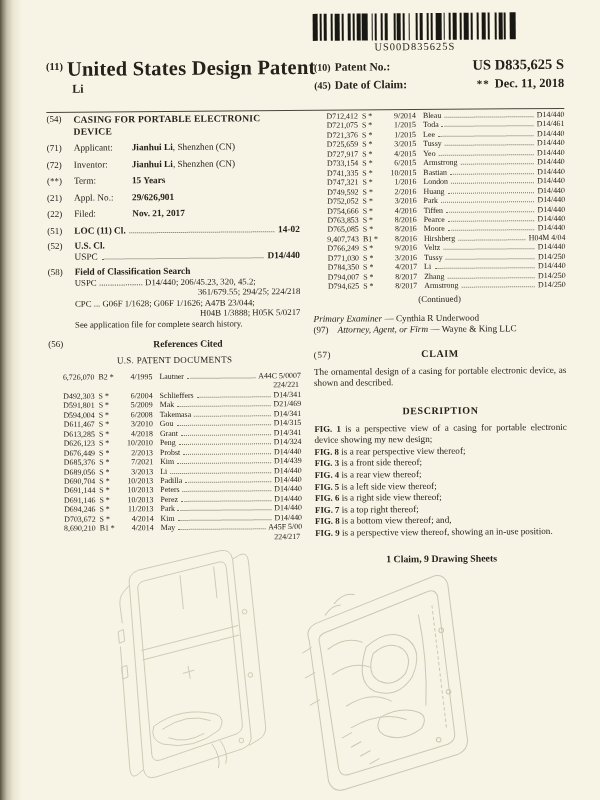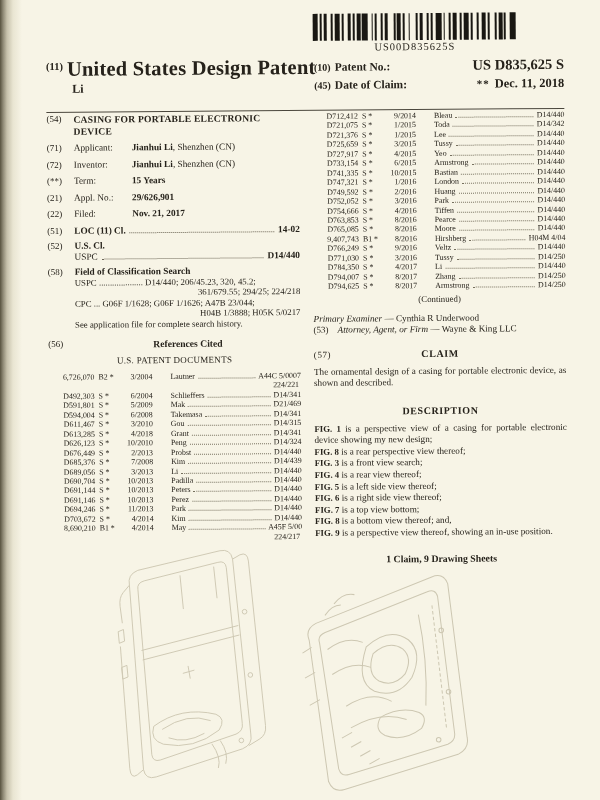--- a/index.html
+++ b/index.html
@@ -51,21 +51,21 @@
   .cls-lines{font-size:8.8px;line-height:10.5px;}
   .center{text-align:center;}
   .refs-cited{font-weight:bold;font-size:9.6px;margin:10px 0 2px 0;}
   .uspat{font-size:9px;margin:6px 0 7px 0;letter-spacing:.3px;}
   
   .reftable{font-size:7.9px;line-height:9.45px;}
   .ref-row{display:flex;align-items:baseline;white-space:nowrap;}
   .ref-row .rnum{width:46px;text-align:right;flex:none;}
   .ref-row .rkind{width:21px;text-align:left;flex:none;margin-left:4px;}
   .ref-row .rdate{width:33px;text-align:right;flex:none;}
-  .ref-row .rname{margin-left:18px;flex:none;}
+  .ref-row .rname{margin-left:7px;flex:none;}
   .ref-row .rleader{flex:1;border-bottom:1px dotted #76705e;margin:0 3px 2px 3px;min-width:6px;}
   .ref-row .rcls{flex:none;}
   .ref-cont{text-align:right;padding-right:2px;}
   .continued{font-size:8.8px;margin-top:3px;}
   
   .exam{font-size:9.2px;line-height:11.5px;margin-top:9px;}
   .it{font-style:italic;}
   .sec-head{position:relative;text-align:center;font-weight:bold;font-size:10px;letter-spacing:.6px;margin:12px 0 7px 0;}
   .sec-head .tag{left:0;top:1px;font-weight:normal;font-size:9px;}
   .para{font-size:9.2px;line-height:11.5px;text-align:justify;}
@@ -275,21 +275,21 @@
         <div class="center refs-cited" style="margin-top:0;">References Cited</div>
       </div>
       <div class="center uspat">U.S. PATENT DOCUMENTS</div>
 
       <div class="reftable">
 
           <div>
             <div class="ref-row">
               <span class="rnum">6,726,070</span>
               <span class="rkind">B2 *</span>
-              <span class="rdate">3/2004</span>
+              <span class="rdate">4/1995</span>
               <span class="rname">Lautner</span>
               <span class="rleader"></span>
               <span class="rcls">A44C 5/0007</span>
             </div>
             <div class="ref-cont">224/221</div>
           </div>
 
           <div>
             <div class="ref-row">
               <span class="rnum">D492,303</span>
@@ -371,21 +371,21 @@
               <span class="rleader"></span>
               <span class="rcls">D14/440</span>
             </div>
 
           </div>
 
           <div>
             <div class="ref-row">
               <span class="rnum">D685,376</span>
               <span class="rkind">S  *</span>
-              <span class="rdate">7/2008</span>
+              <span class="rdate">7/2021</span>
               <span class="rname">Kim</span>
               <span class="rleader"></span>
               <span class="rcls">D14/439</span>
             </div>
 
           </div>
 
           <div>
             <div class="ref-row">
               <span class="rnum">D689,056</span>
@@ -488,21 +488,21 @@
 
           </div>
 
           <div>
             <div class="ref-row">
               <span class="rnum">D721,075</span>
               <span class="rkind">S  *</span>
               <span class="rdate">1/2015</span>
               <span class="rname">Toda</span>
               <span class="rleader"></span>
-              <span class="rcls">D14/342</span>
+              <span class="rcls">D14/461</span>
             </div>
 
           </div>
 
           <div>
             <div class="ref-row">
               <span class="rnum">D721,376</span>
               <span class="rkind">S  *</span>
               <span class="rdate">1/2015</span>
               <span class="rname">Lee</span>
@@ -703,50 +703,50 @@
             </div>
 
           </div>
         </div>
 
       <div class="center continued">(Continued)</div>
 
       <div class="exam">
         <div><span class="it">Primary Examiner</span><span> — </span><span>Cynthia R Underwood</span></div>
         <div class="tagged" style="margin-bottom:0;padding-left:24px;">
-          <span class="tag">(53)</span>
+          <span class="tag">(97)</span>
           <span class="it">Attorney, Agent, or Firm</span><span> — </span><span>Wayne &amp; King LLC</span>
         </div>
       </div>
 
       <div class="sec-head">
         <span class="tag">(57)</span>
         <span>CLAIM</span>
       </div>
       <div class="para">The ornamental design of a casing for portable electronic device, as shown and described.</div>
 
       <div class="sec-head" style="margin-top:16px;">
         <span>DESCRIPTION</span>
       </div>
 
       <div class="figs">
 
           <div class="fig-line"><span class="fg">FIG. 1</span><span> is a perspective view of a casing for portable electronic device showing my new design;</span></div>
 
           <div class="fig-line"><span class="fg">FIG. 8</span><span> is a rear perspective view thereof;</span></div>
 
-          <div class="fig-line"><span class="fg">FIG. 3</span><span> is a front view search;</span></div>
+          <div class="fig-line"><span class="fg">FIG. 3</span><span> is a front side thereof;</span></div>
 
           <div class="fig-line"><span class="fg">FIG. 4</span><span> is a rear view thereof;</span></div>
 
           <div class="fig-line"><span class="fg">FIG. 5</span><span> is a left side view thereof;</span></div>
 
           <div class="fig-line"><span class="fg">FIG. 6</span><span> is a right side view thereof;</span></div>
 
-          <div class="fig-line"><span class="fg">FIG. 7</span><span> is a top view bottom;</span></div>
+          <div class="fig-line"><span class="fg">FIG. 7</span><span> is a top right thereof;</span></div>
 
           <div class="fig-line"><span class="fg">FIG. 8</span><span> is a bottom view thereof; and,</span></div>
 
           <div class="fig-line"><span class="fg">FIG. 9</span><span> is a perspective view thereof, showing an in-use position.</span></div>
         </div>
 
       <div class="sheets">1 Claim, 9 Drawing Sheets</div>
     </div>
   </div>
 

